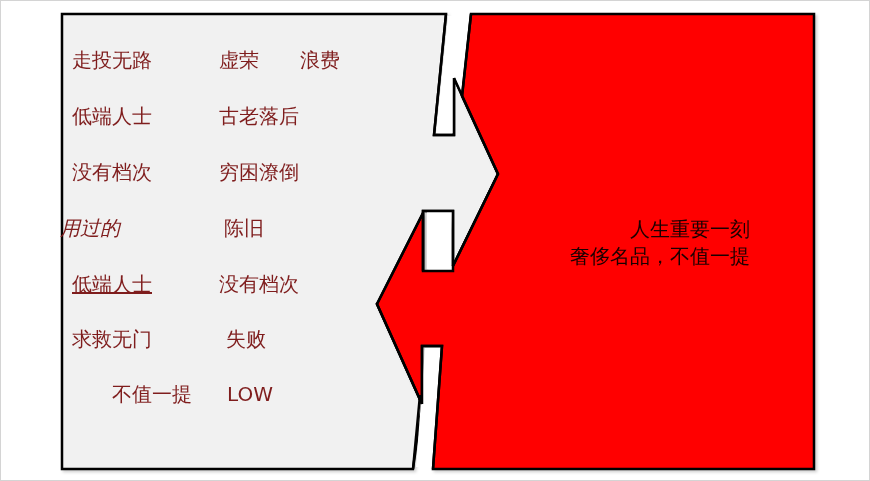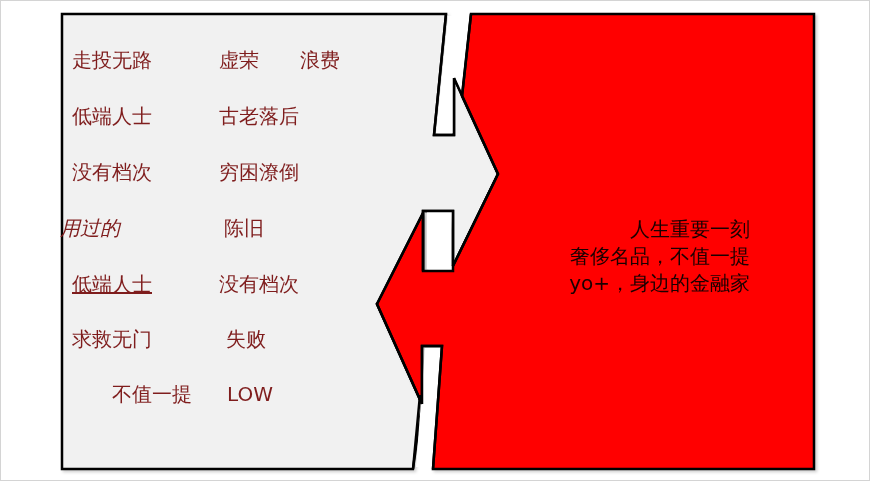--- a/index.html
+++ b/index.html
@@ -58,14 +58,13 @@
 <div class="word" style="left:224px;top:216px;text-align:center;">陈旧</div>
 <div class="word" style="left:219px;top:272px;">没有档次</div>
 <div class="word" style="left:226px;top:327px;">失败</div>
 <div class="word" style="left:227px;top:382px;text-align:center;">LOW</div>
 
 <div class="word" style="left:300px;top:48px;">浪费</div>
 
 <div class="red-text">
   <div>人生重要一刻</div>
   <div>奢侈名品，不值一提</div>
-  <div>yo+，身边的金融家</div>
 </div>
 
 </body></html>

